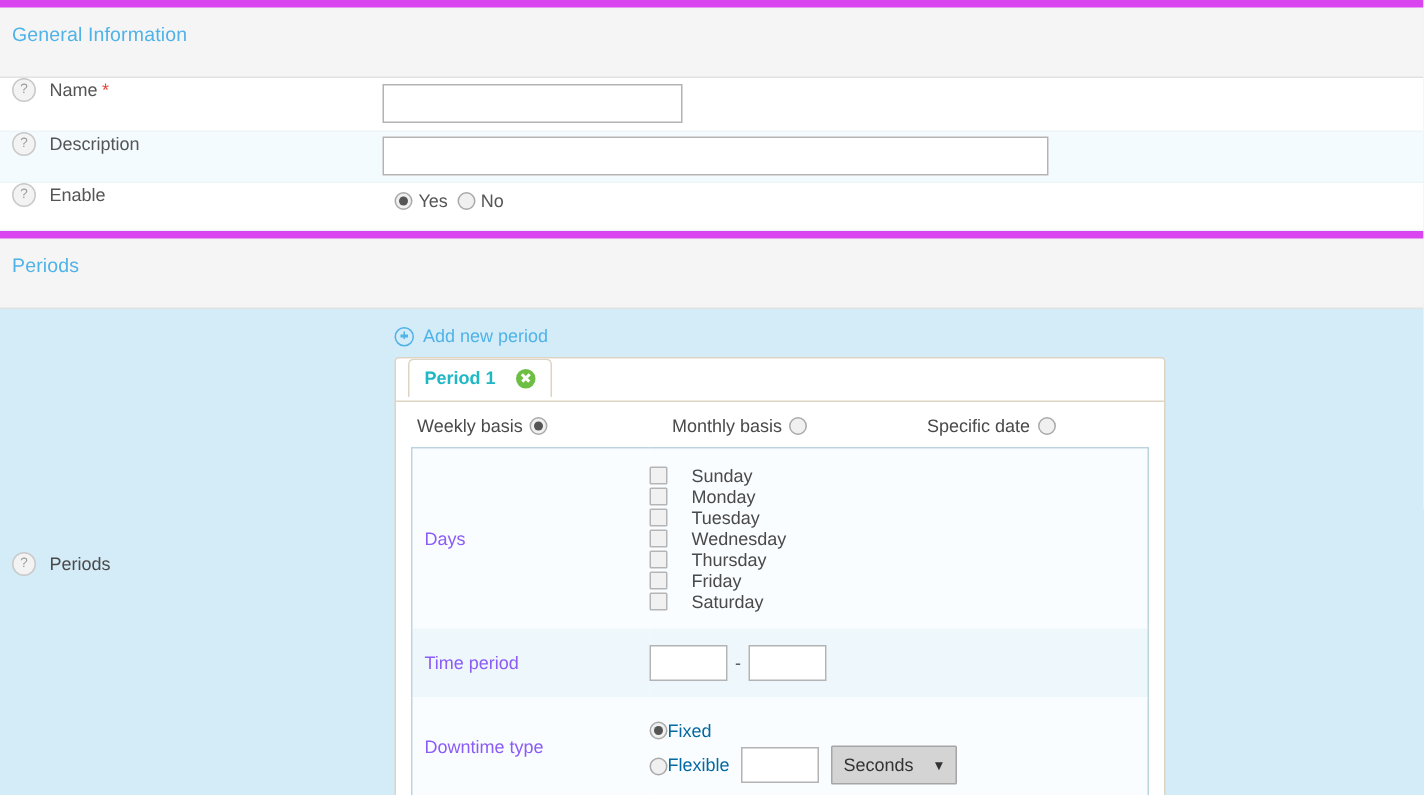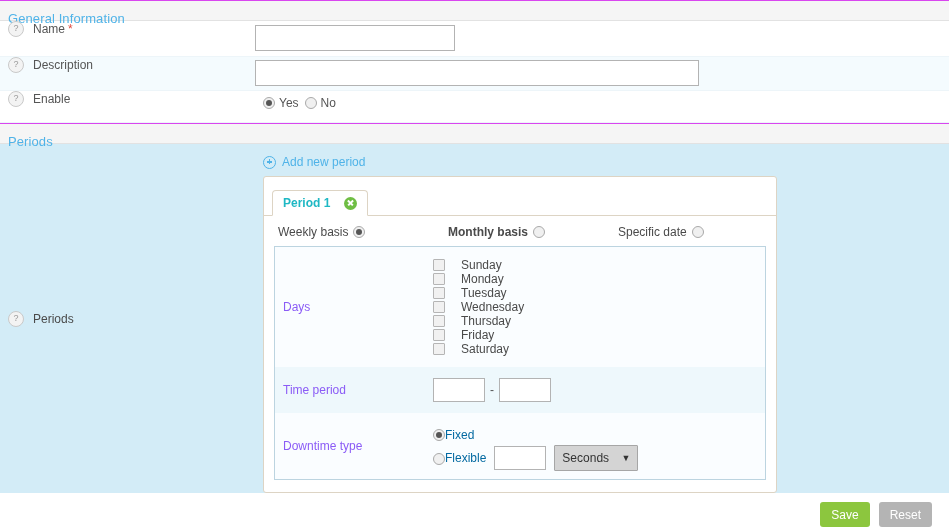--- a/index.html
+++ b/index.html
@@ -15,22 +15,22 @@
     color: #4a4a4a;
     overflow: hidden;
   }
 
   .page { width: 949px; height: 530px; position: relative; }
 
   
   .section-header {
     background: #f5f5f5;
     border-bottom: 1px solid #e2e2e2;
-    border-top: 1px solid #d946ef;
-    height: 21px;
+    border-top: 5px solid #d946ef;
+    height: 52px;
     line-height: 36px;
     padding-left: 8px;
     box-sizing: border-box;
   }
   .section-header .title {
     color: #4fb3e8;
     font-size: 13px;
     letter-spacing: .1px;
   }
 
@@ -177,26 +177,25 @@
   
   .tab-panel {
     width: 514px;
     background: #ffffff;
     border: 1px solid #ddd4c4;
     border-radius: 3px;
     box-sizing: border-box;
     position: relative;
   }
   .tab-strip {
-    height: 39px;
+    height: 29px;
     border-bottom: 1px solid #ddd4c4;
     padding-left: 8px;
     box-sizing: border-box;
     display: flex;
-    align-items: flex-end;
   }
   .tab {
     display: flex;
     align-items: center;
     height: 26px;
     padding: 0 10px 0 10px;
     border: 1px solid #ddd4c4;
     border-bottom: 1px solid #ffffff;
     border-radius: 4px 4px 0 0;
     background: #ffffff;
@@ -232,21 +231,21 @@
   
   .basis-row {
     display: flex;
     align-items: flex-end;
     margin-bottom: 7px;
     padding-left: 4px;
   }
   .basis-opt { display: flex; align-items: center; }
   .basis-opt .lbl { font-size: 12px; color: #4a4a4a; margin-right: 5px; }
   .basis-1 { width: 170px; }
-  .basis-2 { width: 170px; font-weight: bold; }
+  .basis-2 { width: 170px; }
 
   
   .inner-table {
     border: 1px solid #bcd4e0;
     border-collapse: collapse;
     width: 100%;
     table-layout: fixed;
   }
   .inner-table td {
     border: none;

